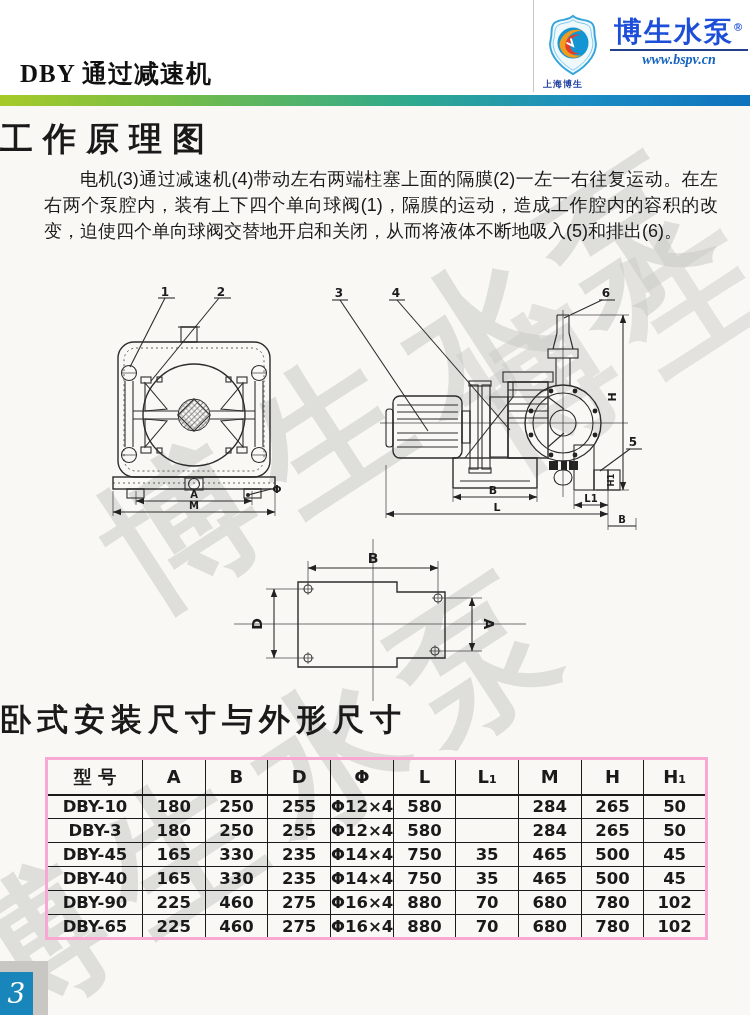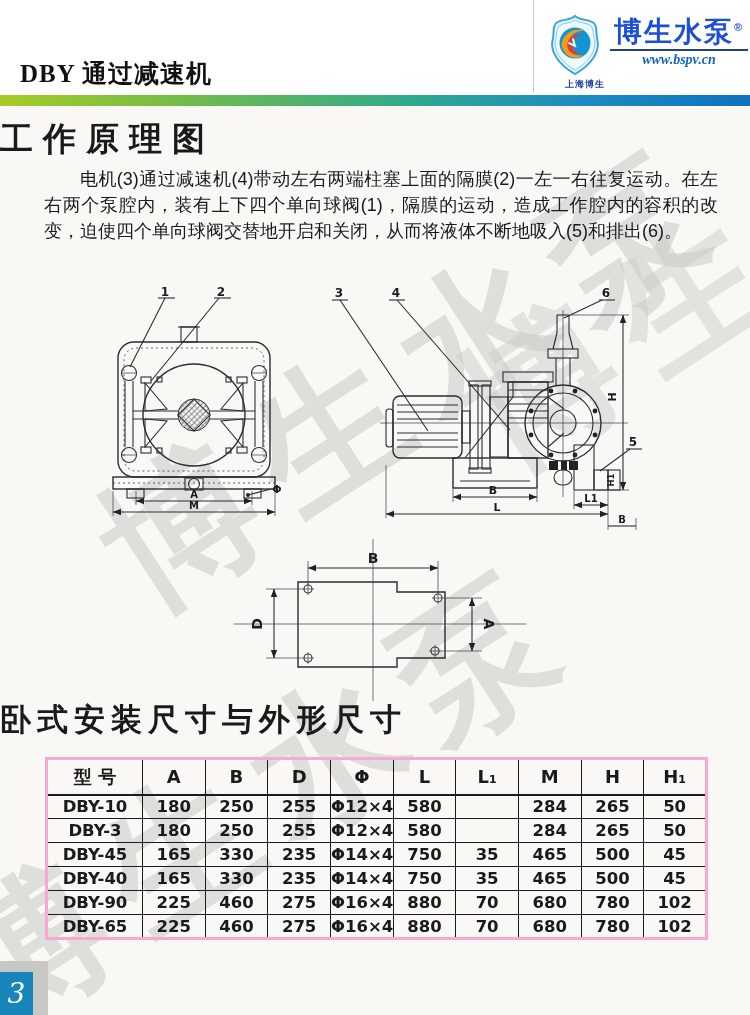--- a/index.html
+++ b/index.html
@@ -11,21 +11,21 @@
   .content-bg { position:absolute; top:106px; left:0; width:750px; height:909px; background:#f9f8f4; }
 
   
   .hdr-title {
     position:absolute; left:20px; top:57px; z-index:3;
     font-family:"Liberation Serif","DejaVu Serif",serif; font-weight:700;
     font-size:25px; letter-spacing:1px; color:#111;
   }
   .hdr-divider { position:absolute; left:533px; top:0; width:1px; height:92px; background:#c6c6c6; z-index:3; }
   .logo { position:absolute; left:543px; top:14px; display:flex; z-index:3; }
-  .logo-shield { width:62px; text-align:right; }
+  .logo-shield { width:62px; text-align:left; }
   .logo-seal { font-size:9px; font-weight:700; color:#1e3d9e; letter-spacing:1px; margin-top:-2px; }
   .logo-right { margin-left:5px; width:138px; text-align:center; }
   .logo-brand { font-size:28px; font-weight:700; color:#1d4ed8; letter-spacing:2px; line-height:1.25; white-space:nowrap; }
   .logo-brand .reg { font-size:11px; vertical-align:super; }
   .logo-site {
     font-family:"Liberation Serif","DejaVu Serif",serif; font-style:italic; font-weight:700;
     font-size:14px; color:#1464c0; border-top:2px solid #23408f; padding-top:1px; margin-top:0;
   }
   .grad-bar {
     position:absolute; top:95px; left:0; width:750px; height:11px; z-index:3;

